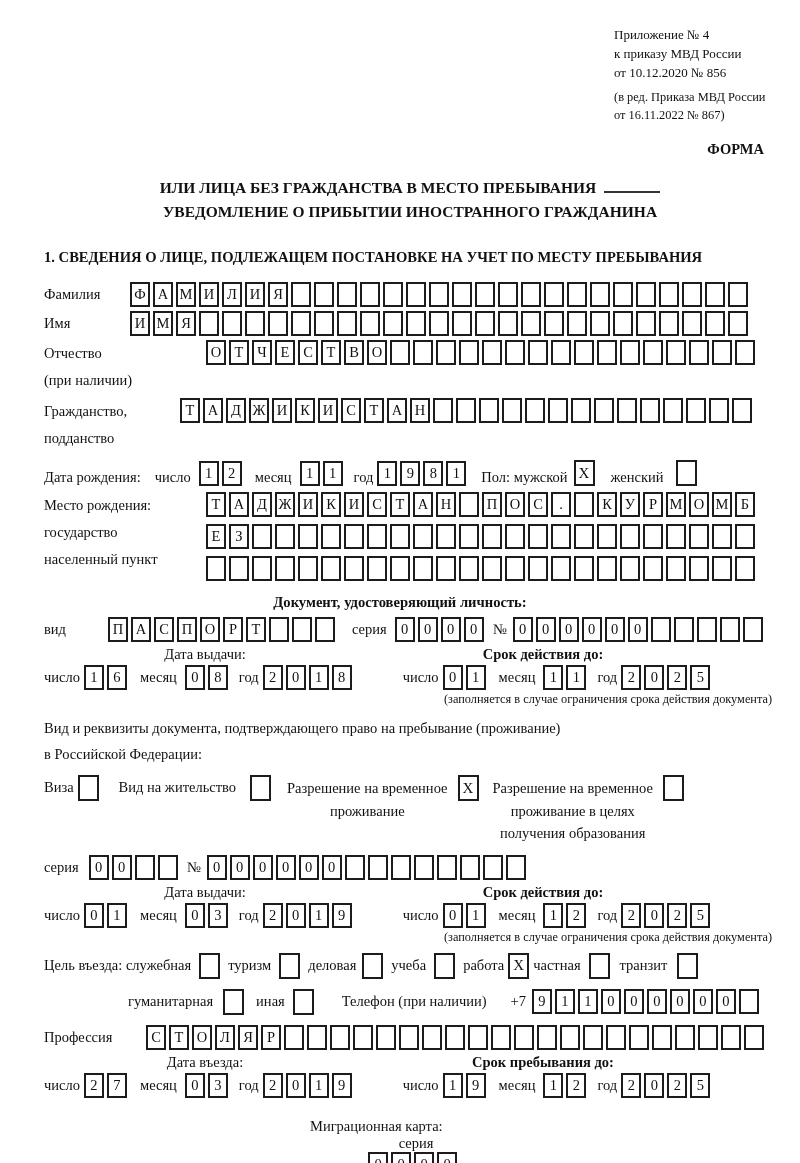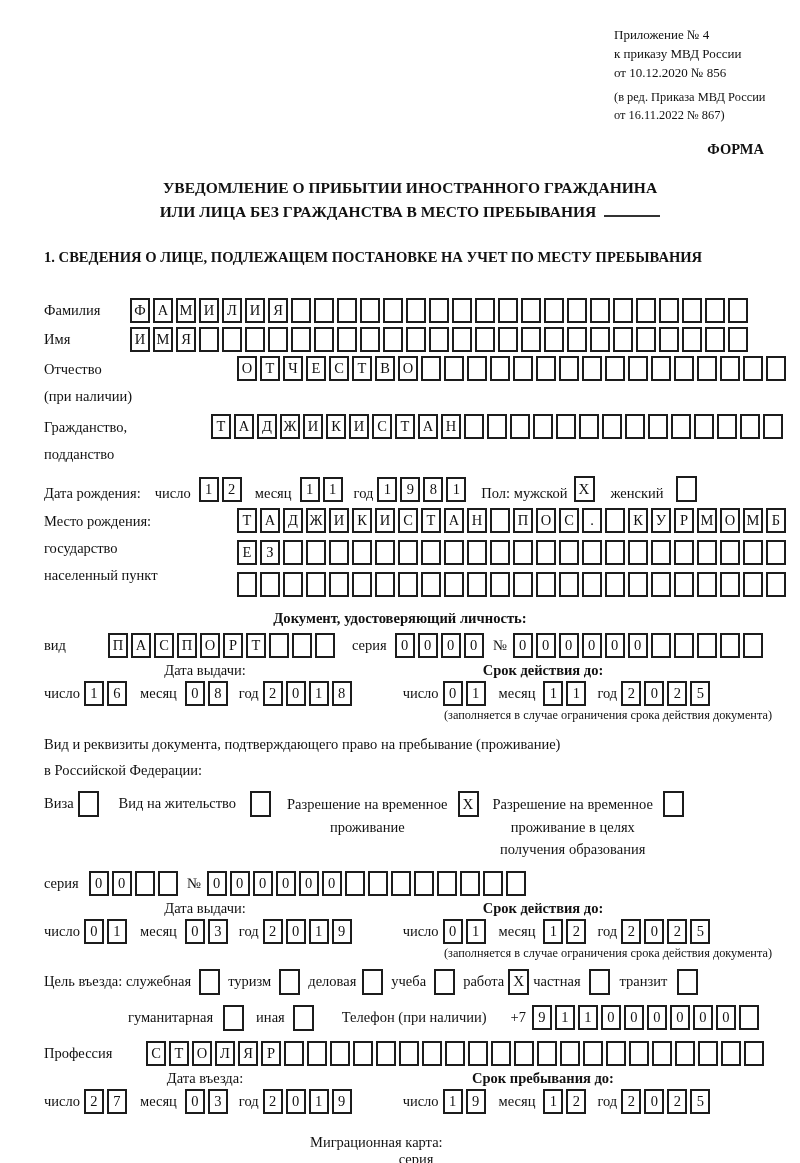--- a/index.html
+++ b/index.html
@@ -9,30 +9,30 @@
     font-family:"Liberation Serif","DejaVu Serif",serif; font-size:14.5px; color:#111;
     padding:26px 24px 10px 44px;
   }
   
   .annex { margin-left:570px; font-size:13px; line-height:1.45; }
   .annex .note { font-size:12.4px; margin-top:6px; line-height:1.45; }
   .forma { text-align:right; padding-right:12px; font-weight:bold; margin-top:16px; font-size:14.5px; }
   
   .title { text-align:center; font-weight:bold; font-size:15.5px; line-height:1.6; margin-top:18px; }
   .under { display:inline-block; width:56px; border-bottom:2px solid #333; margin-left:8px; vertical-align:baseline; }
-  .sec-head { font-weight:bold; font-size:14.6px; margin-top:24px; margin-bottom:32px; }
+  .sec-head { font-weight:bold; font-size:14.6px; margin-top:24px; margin-bottom:16px; }
   
   .boxes { display:inline-flex; flex:none; }
   .bx { flex:none; width:20px; height:25px; border:2px solid #1c1c1c; margin-right:3px;
         display:inline-flex; align-items:center; justify-content:center; font-size:14.5px; line-height:1; background:#fff; }
   .cb { flex:none; width:21px; height:26px; border:2px solid #1c1c1c;
         display:inline-flex; align-items:center; justify-content:center; font-size:15px; background:#fff; }
   
   .frow { display:flex; align-items:center; margin-bottom:4px; }
-  .ftop { display:flex; align-items:flex-start; margin-bottom:4px;gap:31px; }
+  .ftop { display:flex; align-items:flex-start; margin-bottom:4px; }
   .lbl { flex:none; }
   .lblcol { flex:none; line-height:27px; }
   .w86 {width:86px;} .w102{width:102px;} .w136{width:136px;} .w162{width:162px;} .w200{width:200px;}
   .mb7 .boxes, .rows3 .boxes { margin-bottom:7px; }
   .ml4{margin-left:4px;} .ml6{margin-left:6px;} .ml8{margin-left:8px;} .ml10{margin-left:10px;}
   .ml12{margin-left:12px;} .ml14{margin-left:14px;} .ml16{margin-left:16px;} .ml20{margin-left:20px;}
   .ml24{margin-left:24px;} .ml28{margin-left:28px;}
   .center-bold { text-align:center; font-weight:bold; margin:6px 0 6px -20px; font-size:14.6px; }
   .dualhead { display:flex; margin:4px 0 2px; }
   .dh-l { width:322px; text-align:center; }
@@ -59,22 +59,22 @@
     <div>от 10.12.2020 № 856</div>
     <div class="note">
       <div>(в ред. Приказа МВД России</div>
       <div>от 16.11.2022 № 867)</div>
     </div>
   </div>
 
   <div class="forma">ФОРМА</div>
 
   <div class="title">
+    <div><span>ИЛИ ЛИЦА БЕЗ ГРАЖДАНСТВА В МЕСТО ПРЕБЫВАНИЯ</span><span class="under"></span></div>
     <div>УВЕДОМЛЕНИЕ О ПРИБЫТИИ ИНОСТРАННОГО ГРАЖДАНИНА</div>
-    <div><span>ИЛИ ЛИЦА БЕЗ ГРАЖДАНСТВА В МЕСТО ПРЕБЫВАНИЯ</span><span class="under"></span></div>
   </div>
 
   <div class="sec-head">1. СВЕДЕНИЯ О ЛИЦЕ, ПОДЛЕЖАЩЕМ ПОСТАНОВКЕ НА УЧЕТ ПО МЕСТУ ПРЕБЫВАНИЯ</div>
 
   <div class="frow">
     <span class="lbl w86">Фамилия</span>
     <span class="boxes">
         <span class="bx">Ф</span>
         <span class="bx">А</span>
         <span class="bx">М</span>

